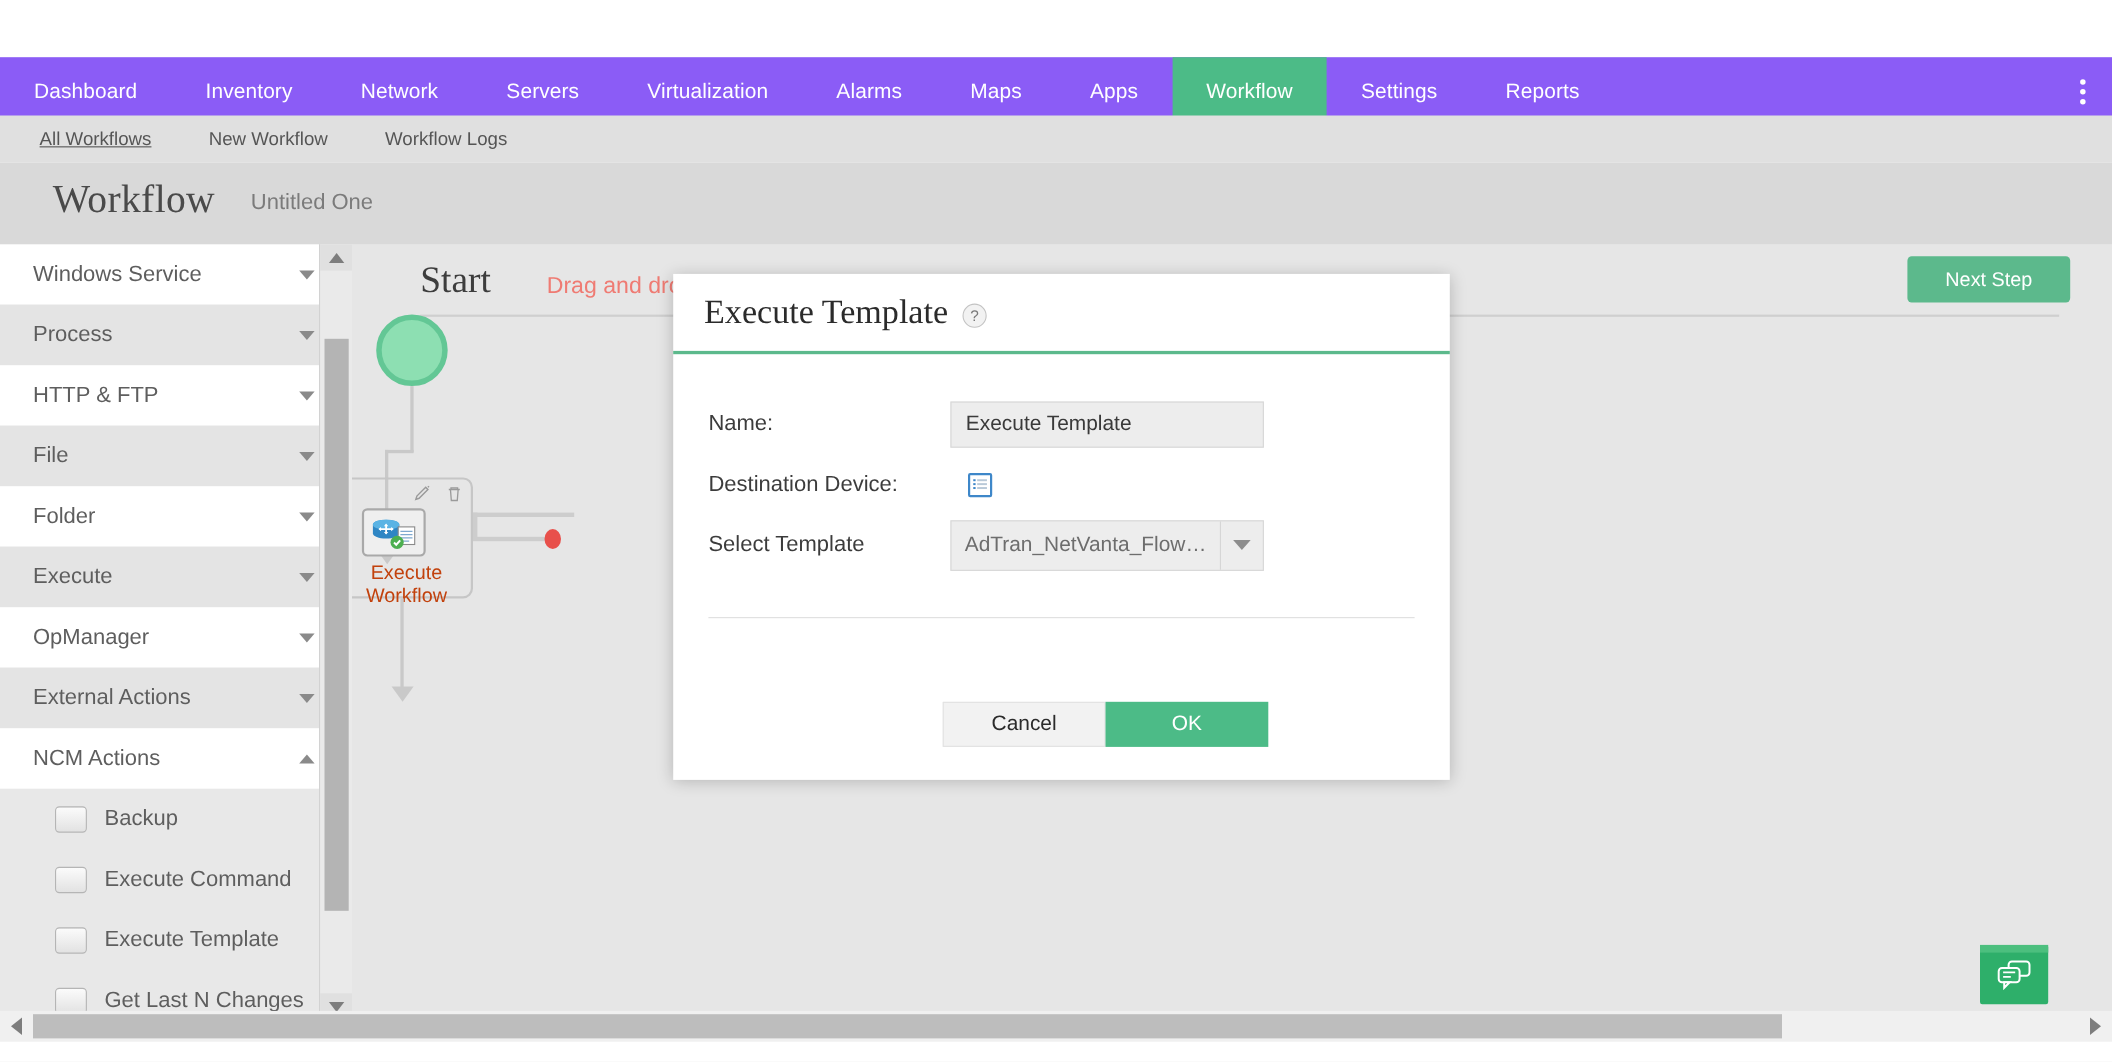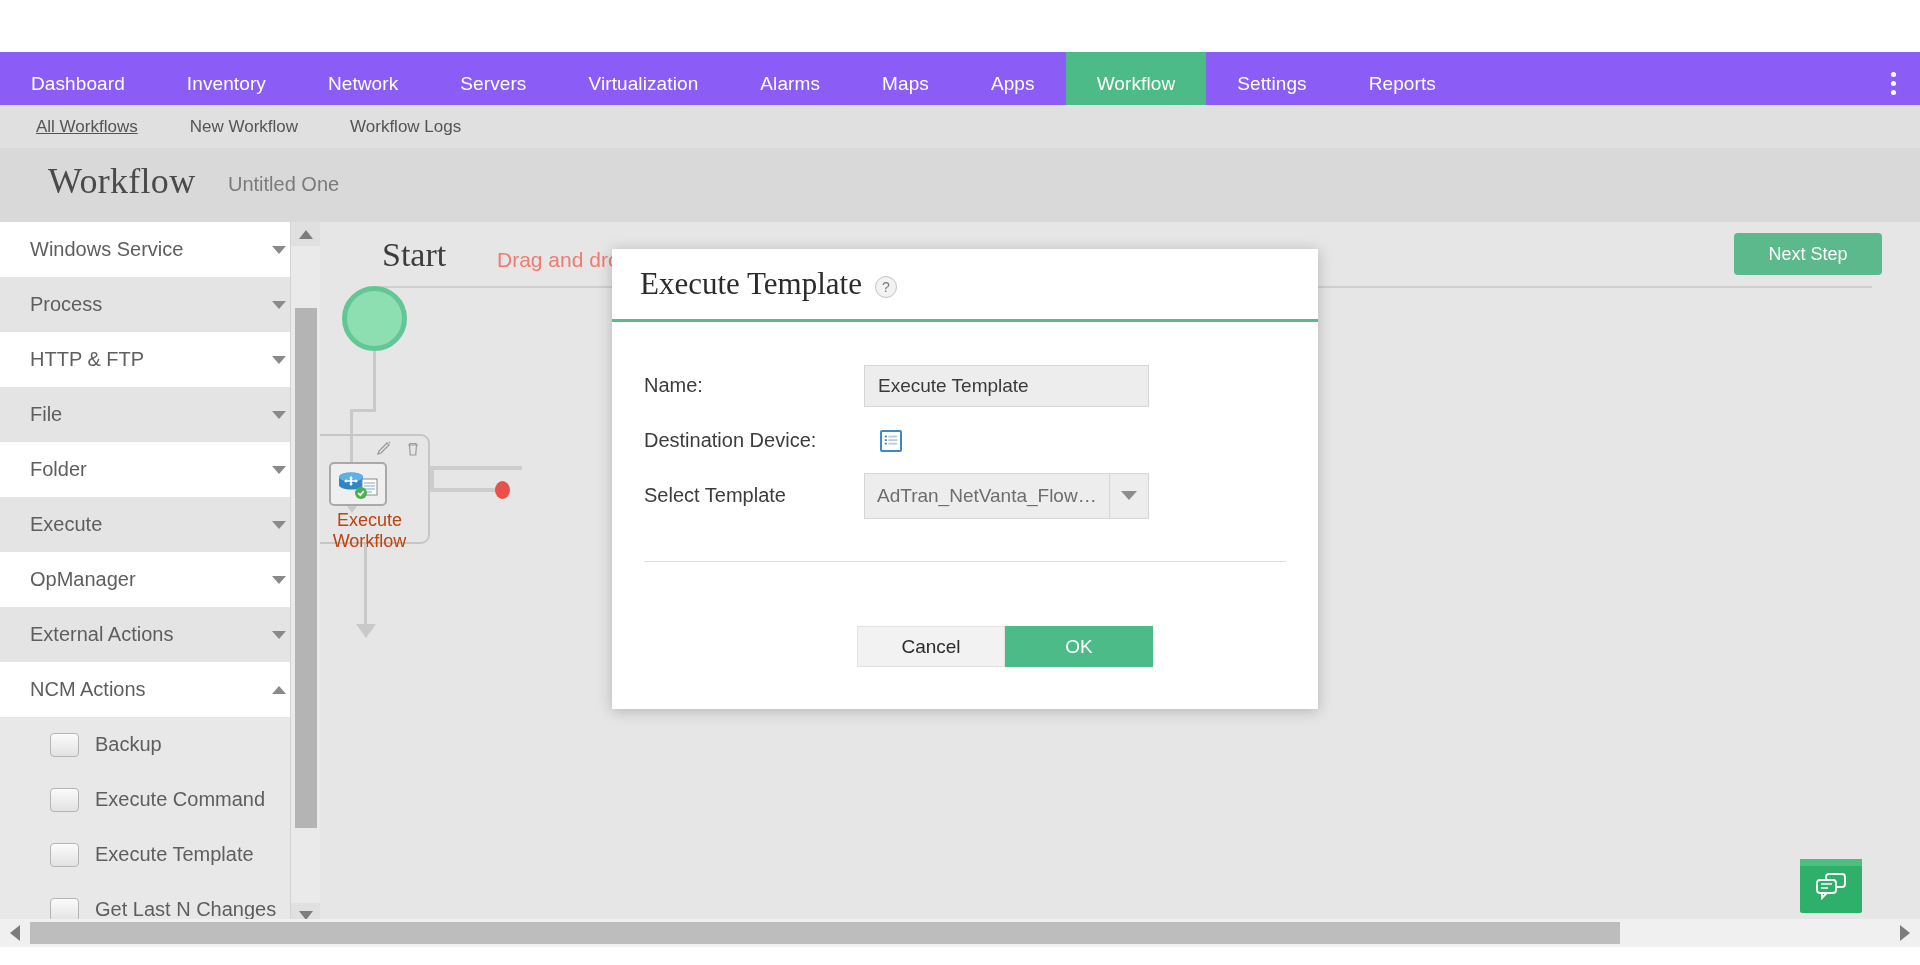--- a/index.html
+++ b/index.html
@@ -234,21 +234,21 @@
     flex: 1 1 auto; padding: 0 12px; font-size: 19px; color: #6d6d6d;
     white-space: nowrap; overflow: hidden; text-overflow: ellipsis;
   }
   .fselect .arrowcell {
     width: 44px; height: 100%; border-left: 1px solid #d6d6d6;
     display: flex; align-items: center; justify-content: center;
   }
   .sel-caret { width:0;height:0;border-left:8px solid transparent;border-right:8px solid transparent;border-top:9px solid #8d8d8d; }
   .modal-sep { margin: 38px 32px 0 32px; height: 1px; background: #dedede; }
   .modal-actions {
-    position: absolute; left: 0; bottom: 42px; width: 786px;
+    position: absolute; left: 0; bottom: 30px; width: 786px;
     display: flex; justify-content: center; gap: 0;
   }
   .btn-cancel {
     width: 148px; height: 41px; background: #f2f2f2; border: 1px solid #e2e2e2;
     color: #2b2b2b; font-size: 19px; cursor: pointer;
     font-family: "Liberation Sans", sans-serif;
   }
   .btn-ok {
     width: 148px; height: 41px; background: #4cbb87; border: none;
     color: #ffffff; font-size: 19px; cursor: pointer; margin-left: 0;

